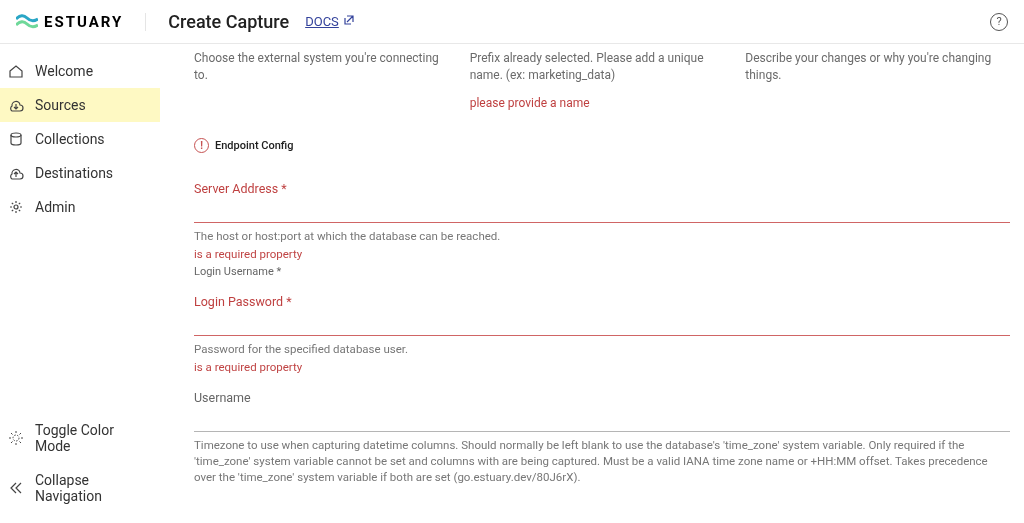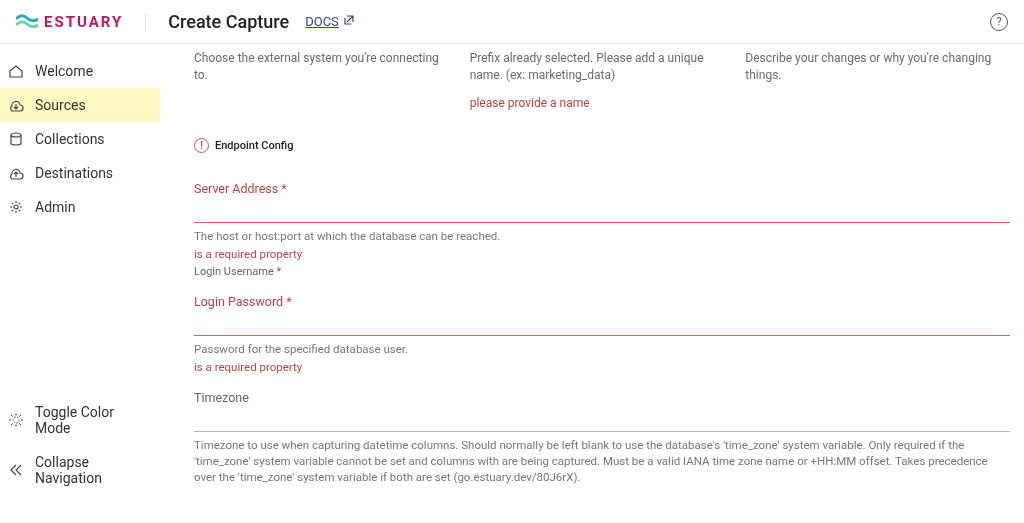--- a/index.html
+++ b/index.html
@@ -4,34 +4,34 @@
   <style>
     * { box-sizing: border-box; margin: 0; padding: 0; }
     body { font-family: -apple-system, BlinkMacSystemFont, 'Segoe UI', Roboto, sans-serif; font-size: 14px; color: #212121; width: 1024px; height: 523px; overflow: hidden; background: #fff; }
 
     .app { display: flex; flex-direction: column; height: 100%; }
 
     
     .topbar { display: flex; align-items: center; height: 44px; padding: 0 16px; border-bottom: 1px solid #e8e8e8; }
     .logo { display: flex; align-items: center; gap: 6px; padding-right: 22px; border-right: 1px solid #e5e5e5; margin-right: 22px; }
     .logo-mark { width: 22px; height: 18px; position: relative; }
-    .logo-text { font-weight: 700; letter-spacing: 2px; font-size: 15px; color: #be185d; }
+    .logo-text { font-weight: 700; letter-spacing: 2px; font-size: 15px; color: #000000; }
     .page-title { font-size: 18px; font-weight: 500; margin-right: 16px; }
     .docs-link { color: #33429b; font-size: 13px; text-decoration: underline; display: flex; align-items: flex-start; gap: 4px; }
     .spacer { flex: 1; }
     .help-icon { width: 18px; height: 18px; border: 1.5px solid #555; border-radius: 50%; display: flex; align-items: center; justify-content: center; font-size: 11px; color: #555; }
 
     
     .body { display: flex; flex: 1; overflow: hidden; }
 
     .sidebar { width: 160px; display: flex; flex-direction: column; padding-top: 10px; }
     .nav-list { flex: 1; }
     .nav-item { display: flex; align-items: center; gap: 11px; padding: 9px 12px 9px 8px; color: #333; cursor: pointer; font-size: 14px; }
     .nav-item.active { background: #fef9c3; }
-    .nav-bottom { padding-bottom: 28px; }
+    .nav-bottom { padding-bottom: 10px; }
     .nav-icon { width: 16px; height: 16px; display: flex; align-items: center; justify-content: center; color: #424242; }
 
     
     .main { flex: 1; overflow-y: auto; padding: 6px 0 0 34px; background: #fff; min-width: 0; }
 
     .row-three { display: grid; grid-template-columns: 1fr 1fr 1fr; gap: 18px; padding-right: 21px; margin-bottom: 28px; }
     .help-text { font-size: 12px; color: #6b6b6b; line-height: 1.4; }
     .err-text { font-size: 12px; color: #bf4040; margin-top: 12px; }
 
     .section-head { display: flex; align-items: center; gap: 6px; margin: 24px 0 28px; }
@@ -175,20 +175,20 @@
 
 
       <div class="field">
         <label class="field-label req error">Login Password</label>
         <input type="password" class="underline-input error" style="">
         <div class="sub-help">Password for the specified database user.</div>
         <div class="sub-err">is a required property</div>
       </div>
 
       <div class="field">
-        <label class="field-label">Timezone</label>
+        <label class="field-label">Username</label>
         <input class="underline-input" style="">
         <div class="sub-help">Timezone to use when capturing datetime columns. Should normally be left blank to use the database's 'time_zone' system variable. Only required if the 'time_zone' system variable cannot be set and columns with are being captured. Must be a valid IANA time zone name or +HH:MM offset. Takes precedence over the 'time_zone' system variable if both are set (go.estuary.dev/80J6rX).</div>
       </div>
 
     </div>
   </div>
 </div>
 
 </body></html>

